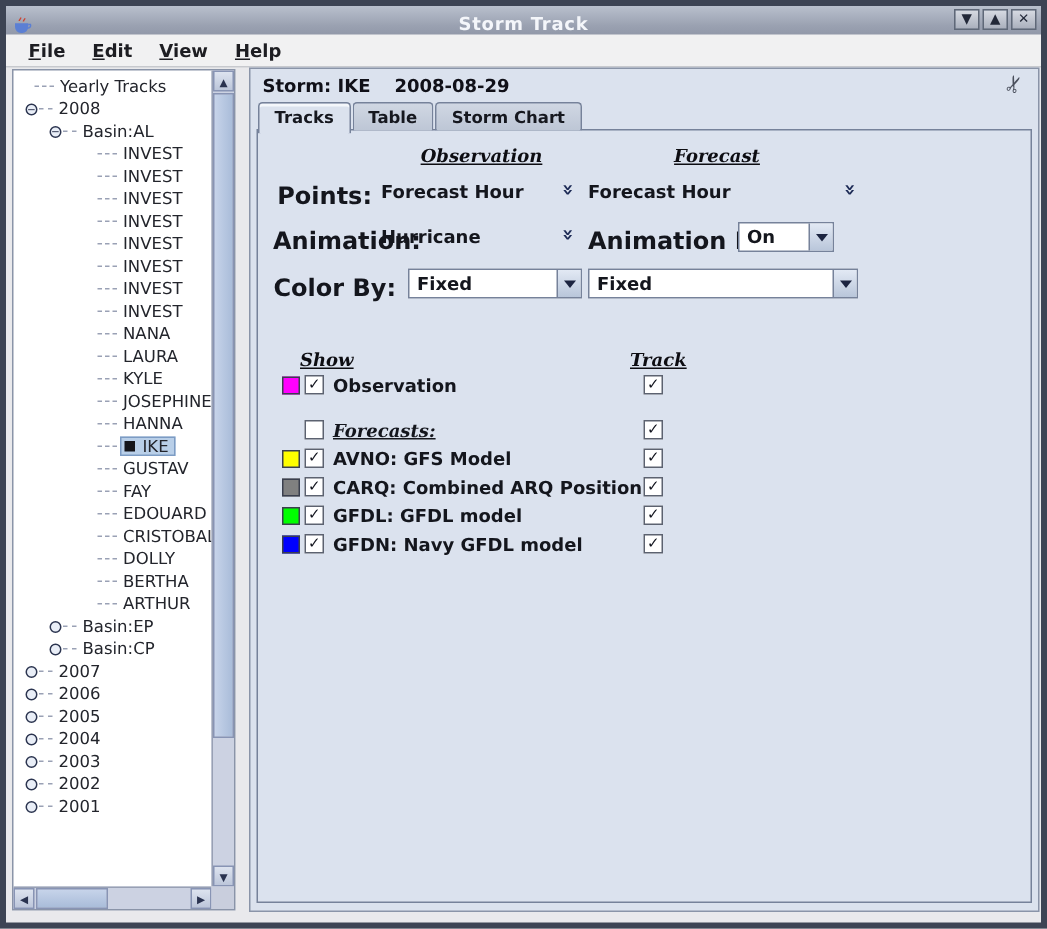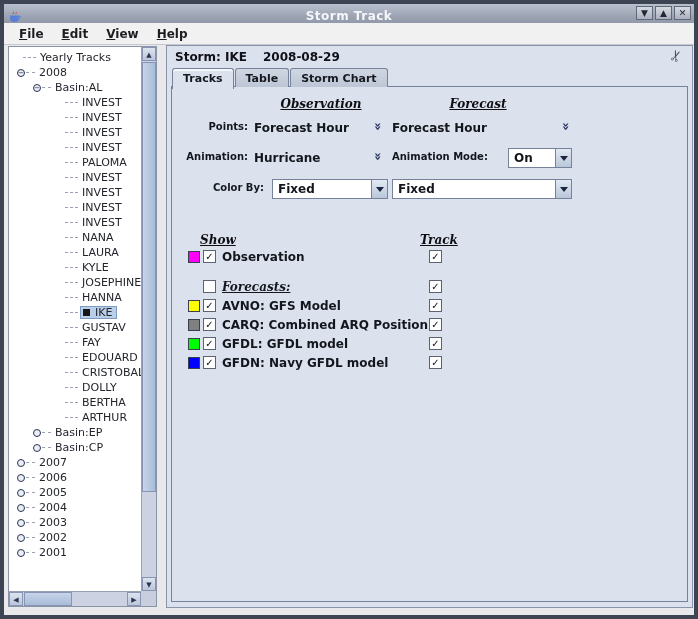--- a/index.html
+++ b/index.html
@@ -95,21 +95,21 @@
   }
 
   .col-head, .em-head {
     font-family:"DejaVu Serif", serif; font-style:italic; font-weight:bold;
     font-size:12px; color:#0d0d12; text-decoration:underline;
   }
   .obs-head { position:absolute; left:99px; top:10px; width:100px; text-align:center; }
   .fcst-head { position:absolute; left:256px; top:10px; width:100px; text-align:center; }
 
   .prow { position:absolute; left:10px; right:6px; height:20px; }
-  .rlabel { position:absolute; top:3px; font-size:10px; font-weight:bold; color:#14161d; text-align:right; }
+  .rlabel { position:absolute; top:3px; font-size:16px; font-weight:bold; color:#14161d; text-align:right; }
   .rvalue { position:absolute; top:3px; font-size:12px; font-weight:bold; color:#14161d; }
   .dblchev { position:absolute; top:1px; font-size:13px; font-weight:bold; color:#1c2a55; transform:rotate(90deg); cursor:default; }
 
   .combo { position:absolute; display:flex; height:20px; border:1px solid #76829a; background:#fff; }
   .combo .val { flex:1; font-size:12px; font-weight:bold; color:#14161d; padding:2px 5px; overflow:hidden; white-space:nowrap; }
   .combo .btn {
     flex:0 0 16px; display:flex; align-items:center; justify-content:center;
     background:linear-gradient(180deg,#e2e9f4,#b9c6da); border-left:1px solid #76829a;
   }
   .combo .btn .tri { width:0; height:0; border-left:4px solid transparent; border-right:4px solid transparent; border-top:5px solid #1c2440; }
@@ -187,25 +187,20 @@
           <span class="tree-label">INVEST</span>
         </div>
         <div class="tree-row">
           <span style="display:inline-block;flex:0 0 auto;width:56px"></span>
           <span class="dash long"></span>
           <span class="tree-label">INVEST</span>
         </div>
         <div class="tree-row">
           <span style="display:inline-block;flex:0 0 auto;width:56px"></span>
           <span class="dash long"></span>
-          <span class="tree-label">PALOMA</span>
-        </div>
-        <div class="tree-row">
-          <span style="display:inline-block;flex:0 0 auto;width:56px"></span>
-          <span class="dash long"></span>
           <span class="tree-label">INVEST</span>
         </div>
         <div class="tree-row">
           <span style="display:inline-block;flex:0 0 auto;width:56px"></span>
           <span class="dash long"></span>
           <span class="tree-label">INVEST</span>
         </div>
         <div class="tree-row">
           <span style="display:inline-block;flex:0 0 auto;width:56px"></span>
           <span class="dash long"></span>
@@ -377,21 +372,21 @@
         <span class="dblchev" style="left:192px">»</span>
         <span class="rvalue" style="left:210px">Forecast Hour</span>
         <span class="dblchev" style="left:380px">»</span>
       </div>
 
       <div class="prow" style="top:61px">
         <span class="rlabel" style="left:0;width:66px">Animation:</span>
         <span class="rvalue" style="left:72px">Hurricane</span>
         <span class="dblchev" style="left:192px">»</span>
         <span class="rlabel" style="left:210px;text-align:left">Animation Mode:</span>
-        <div class="combo" style="left:326px;width:64px">
+        <div class="combo" style="left:310px;width:64px">
           <span class="val">On</span>
           <span class="btn">
               <span class="tri"></span>
             </span>
         </div>
       </div>
 
       <div class="prow" style="top:92px">
         <span class="rlabel" style="left:0;width:82px">Color By:</span>
         <div class="combo" style="left:90px;width:116px">

